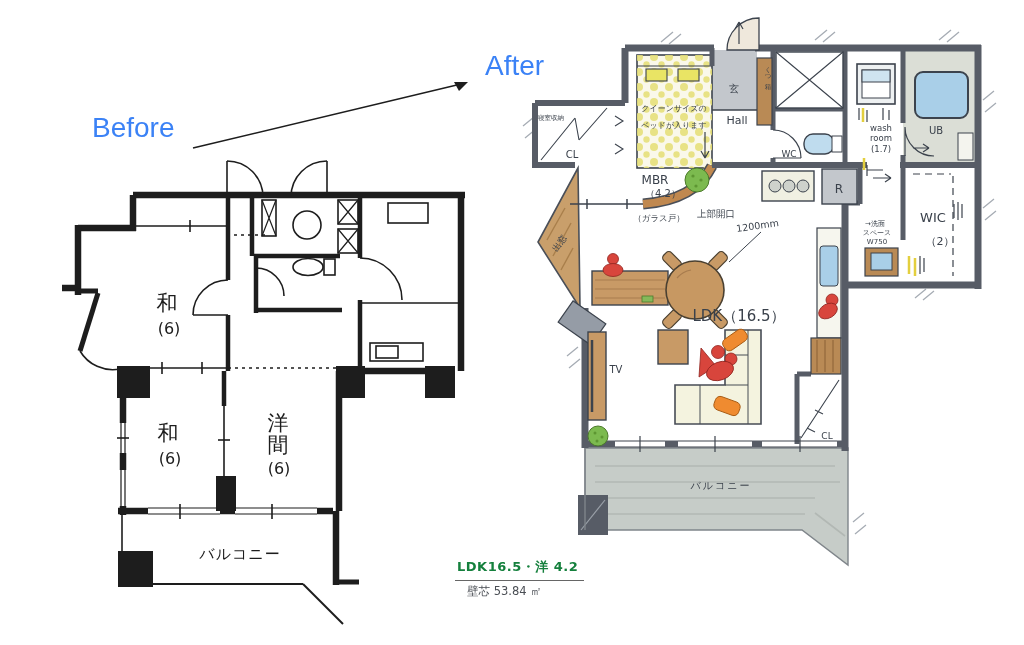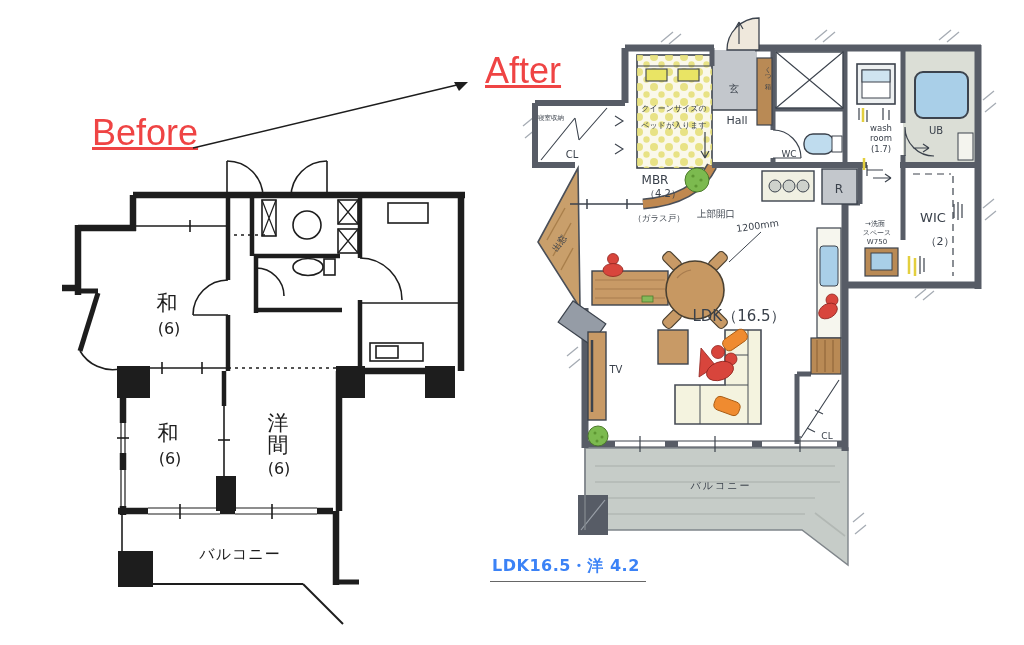--- a/index.html
+++ b/index.html
@@ -1,21 +1,21 @@
 <!DOCTYPE html>
 <html><head>
 <meta charset="utf-8">
 <style>
   html,body{margin:0;padding:0;background:#fff;}
   #canvas{position:relative;width:1024px;height:645px;background:#ffffff;overflow:hidden;
           font-family:"DejaVu Sans","Liberation Sans",sans-serif;}
   .abs{position:absolute;}
-  .annot{color:#ef4444;font-size:36px;font-family:"Liberation Sans","DejaVu Sans",sans-serif;text-decoration:underline;}
-  .caption-title{font-size:16px;font-weight:600;color:#3b82f6;letter-spacing:.5px;
-                 border-bottom:1.5px solid #666;padding:0 6px 4px 2px;display:inline-block;margin-left:35px;}
+  .annot{color:#3b82f6;font-size:28px;font-family:"Liberation Sans","DejaVu Sans",sans-serif;}
+  .caption-title{font-size:13px;font-weight:600;color:#15803d;letter-spacing:.5px;
+                 border-bottom:1.5px solid #666;padding:0 6px 4px 2px;display:inline-block;}
   .caption-area{font-size:11.5px;color:#4a4e54;margin-top:3px;padding-left:12px;}
   svg text{font-family:"DejaVu Sans",sans-serif;fill:#3a414b;}
   .bp text{fill:#1d1d1d;}
   .vtext{writing-mode:vertical-rl;}
 </style>
 </head>
 <body>
 
 <div id="canvas">
 
@@ -334,15 +334,16 @@
       <text x="224" y="313" font-size="15">LDK（16.5）</text>
       <text x="101" y="365" font-size="10">TV</text>
       <text x="47" y="237" font-size="9" transform="rotate(-55 47 237)">出窓</text>
       <text x="312" y="431" font-size="9">CL</text>
       <text x="206" y="481" font-size="10" letter-spacing="2" fill="#4a5057">バルコニー</text>
     </g>
   </svg>
 
   <div class="abs" style="left:455px;top:556px;width:220px;">
     <div class="caption-title">LDK16.5・洋 4.2</div>
+    <div class="caption-area">壁芯 53.84 ㎡</div>
   </div>
 
 </div>
 
 </body></html>

